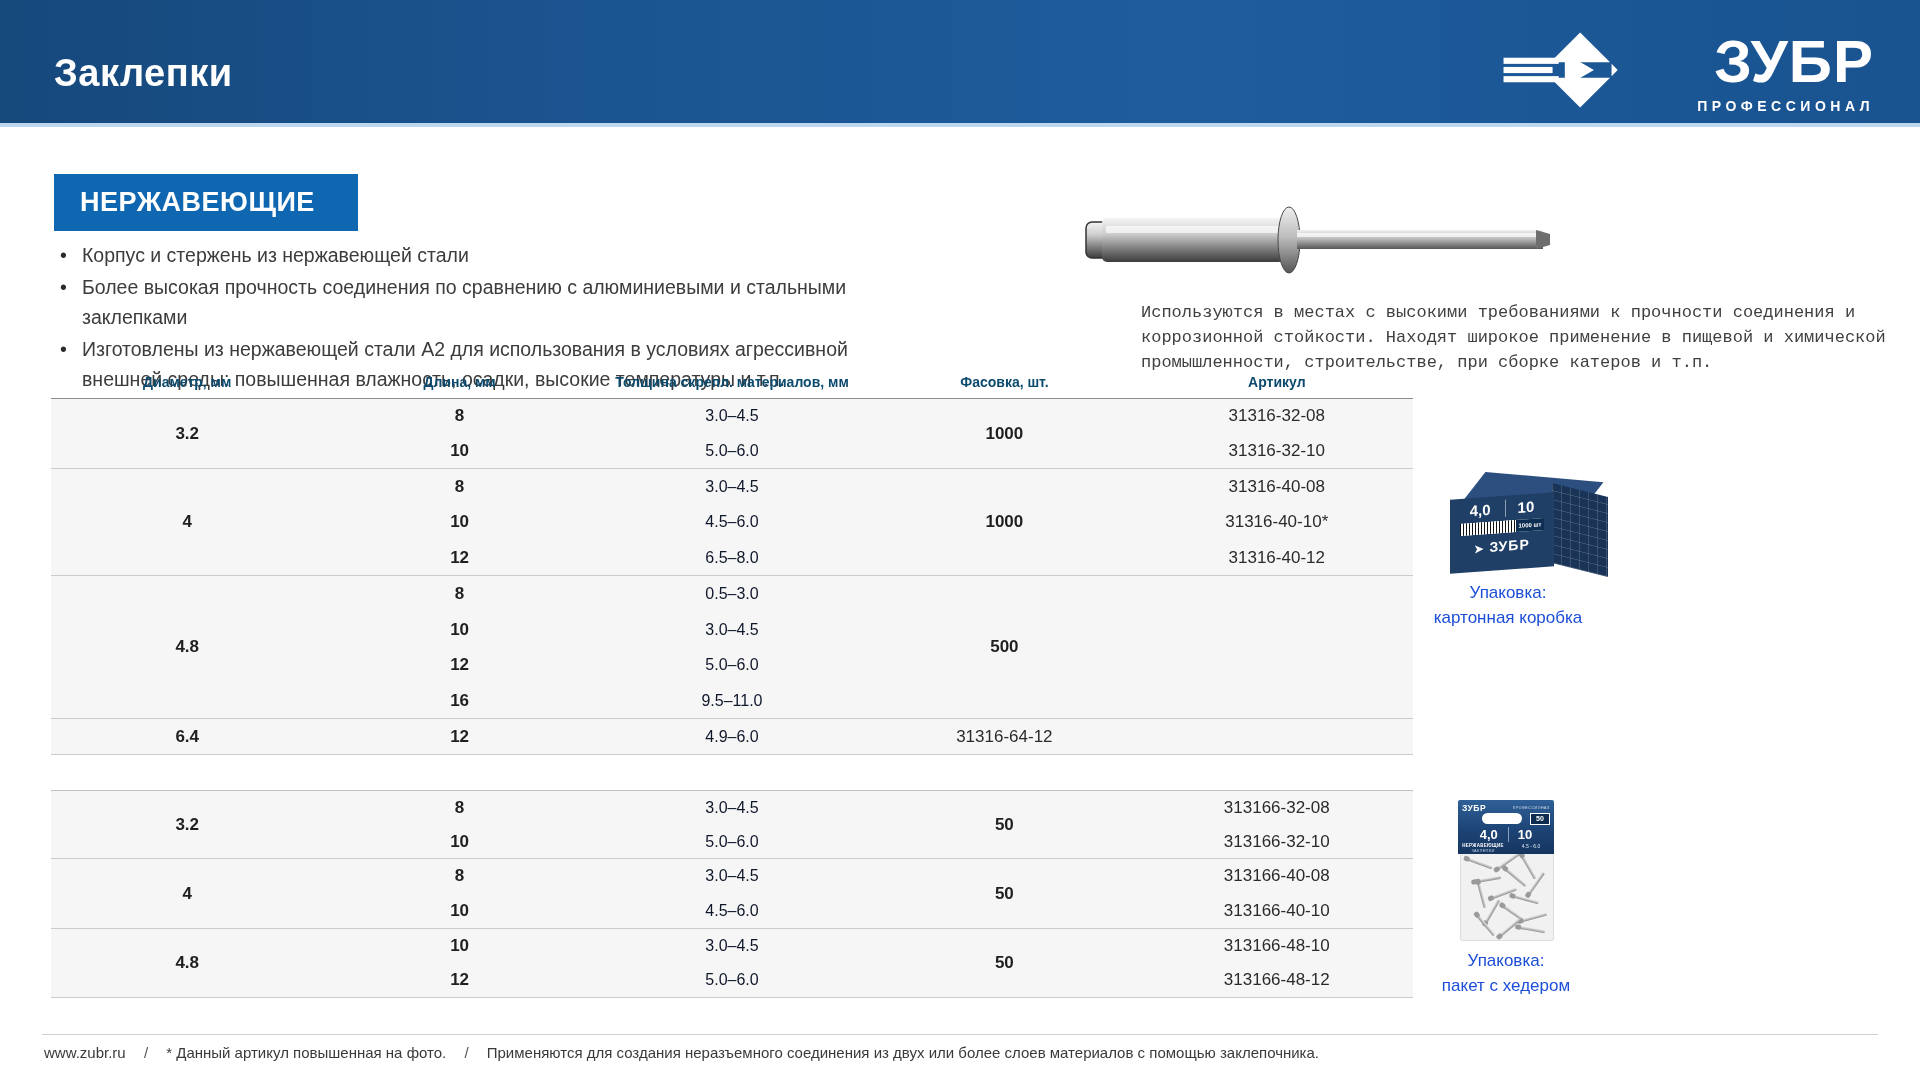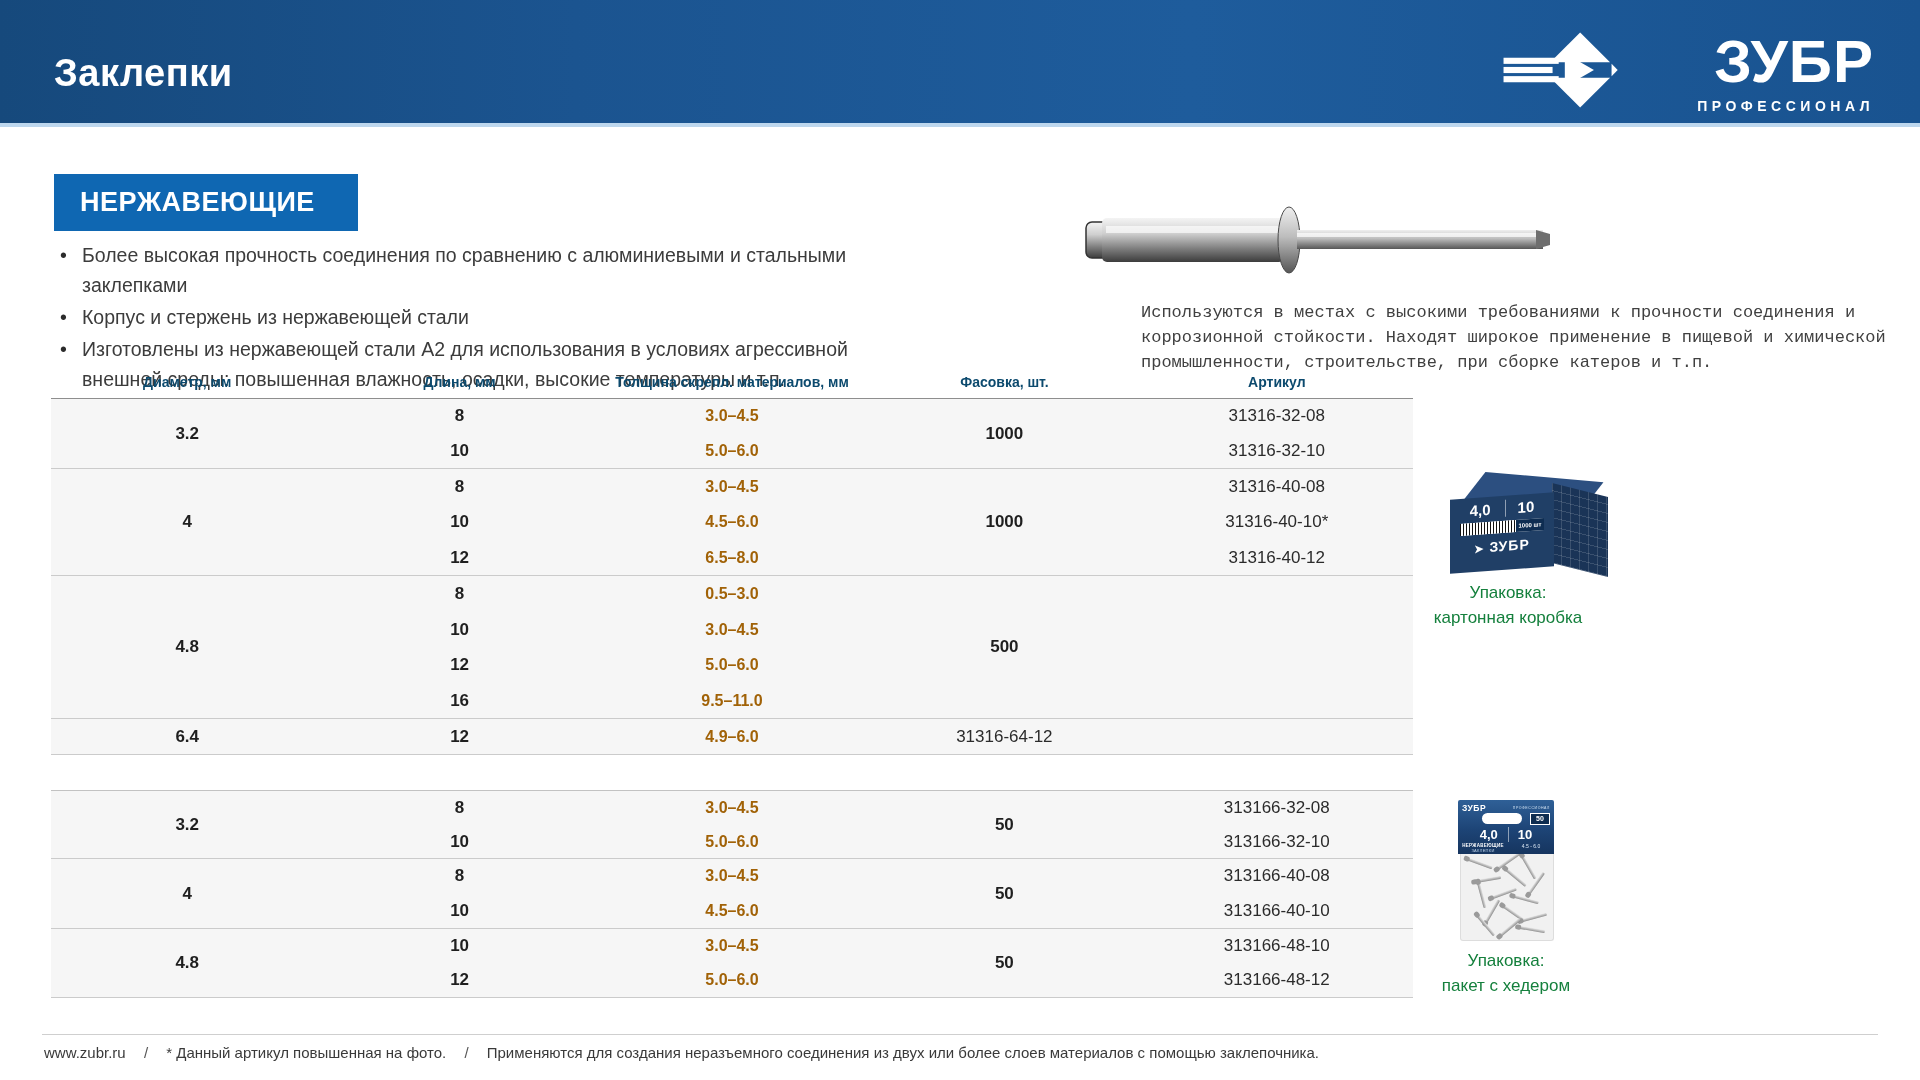--- a/index.html
+++ b/index.html
@@ -39,41 +39,41 @@
   .tsec{position:absolute;left:51px;width:1362px;}
   #tsec1{top:398px;}
   #tsec2{top:790px;}
   .tgroup{display:flex;background:#f6f6f6;border-bottom:1px solid #cbcbcb;box-sizing:border-box;}
   #tsec1 .tgroup:first-child{border-top:1px solid #8e8e8e;}
   #tsec2 .tgroup:first-child{border-top:1px solid #c2c2c2;}
   .tc{width:20%;display:flex;flex-direction:column;justify-content:space-around;}
   .tc-merge{justify-content:center;}
   .tsub,.tval{text-align:center;}
   .tc-bold{font-size:17px;font-weight:700;color:#1f1f1f;}
-  .tc-reg{font-size:16px;font-weight:700;color:#a16207;}
+  .tc-reg{font-size:16px;font-weight:400;color:#0f172a;}
   .tc-sku{font-size:17px;font-weight:400;color:#2b2b2b;}
 
   
   .pack-box{position:absolute;left:1448px;top:470px;width:166px;height:108px;}
   .pb-top{position:absolute;left:14px;top:2px;width:118px;height:30px;background:#2c4f80;
           transform:skew(-38deg,5deg);transform-origin:left bottom;}
   .pb-front{position:absolute;left:2px;top:26px;width:104px;height:74px;background:#203f66;
             transform:skewY(-4deg);padding-top:4px;box-sizing:border-box;}
   .pb-side{position:absolute;left:104px;top:20px;width:56px;height:80px;background:#1a3457;
            transform:skewY(14deg);
            background-image:repeating-linear-gradient(0deg,rgba(255,255,255,.14) 0 1px,transparent 1px 9px),
                             repeating-linear-gradient(90deg,rgba(255,255,255,.14) 0 1px,transparent 1px 9px);}
   .pb-nums{display:flex;justify-content:center;align-items:baseline;color:#fff;font-weight:700;}
   .pb-num1{font-size:15px;} .pb-num2{font-size:15px;margin-left:14px;border-left:1px solid rgba(255,255,255,.5);padding-left:12px;}
   .pb-bar{margin:4px auto 0 auto;width:84px;height:12px;background:#fff;display:flex;}
   .pb-barcode{width:56px;height:100%;background:repeating-linear-gradient(90deg,#111 0 1px,#fff 1px 3px);}
   .pb-barqty{flex:1;background:#0e2d52;color:#fff;font-size:6px;font-weight:700;text-align:center;line-height:12px;}
   .pb-logo{margin-top:5px;text-align:center;color:#fff;font-weight:800;font-size:14px;letter-spacing:1px;}
   .pb-logo .arr{font-size:11px;}
-  .pack-caption{position:absolute;width:216px;text-align:center;font-size:17px;line-height:25px;color:#15803d;}
+  .pack-caption{position:absolute;width:216px;text-align:center;font-size:17px;line-height:25px;color:#1d4ed8;}
   #cap1{left:1400px;top:580px;}
   #cap2{left:1398px;top:948px;}
 
   
   .pack-bag{position:absolute;left:1458px;top:800px;width:96px;height:142px;}
   .bag-head{position:absolute;left:0;top:0;width:96px;height:54px;
             background:linear-gradient(180deg,#2f6097 0%,#1d4476 55%,#16355f 100%);border-radius:2px 2px 0 0;}
   .bag-toprow{display:flex;justify-content:space-between;align-items:center;padding:3px 4px 0 4px;}
   .bag-brand{color:#fff;font-size:8.5px;font-weight:800;letter-spacing:.5px;}
   .bag-prof{color:#cfe0f2;font-size:3.5px;letter-spacing:.6px;}
@@ -113,22 +113,22 @@
         <polygon points="30,28 68,50 30,72" fill="#ffffff"></polygon>
       </svg>
       <div class="logo-word">ЗУБР</div>
       <div class="logo-tag">ПРОФЕССИОНАЛ</div>
     </div>
   </div>
 
   <div class="badge">НЕРЖАВЕЮЩИЕ</div>
 
   <ul class="bullets">
+    <li>Корпус и стержень из нержавеющей стали</li>
     <li>Более высокая прочность соединения по сравнению с алюминиевыми и стальными заклепками</li>
-    <li>Корпус и стержень из нержавеющей стали</li>
     <li>Изготовлены из нержавеющей стали А2 для использования в условиях агрессивной внешней среды: повышенная влажность, осадки, высокие температуры и т.п.</li>
   </ul>
 
   <svg class="rivet" viewBox="0 0 470 68">
     <defs>
       <linearGradient id="met1" x1="0" y1="0" x2="0" y2="1">
         <stop offset="0" stop-color="#f4f4f4"></stop>
           <stop offset=".35" stop-color="#cfcfcf"></stop>
         <stop offset=".7" stop-color="#7d7d7d"></stop>
           <stop offset="1" stop-color="#3c3c3c"></stop>

